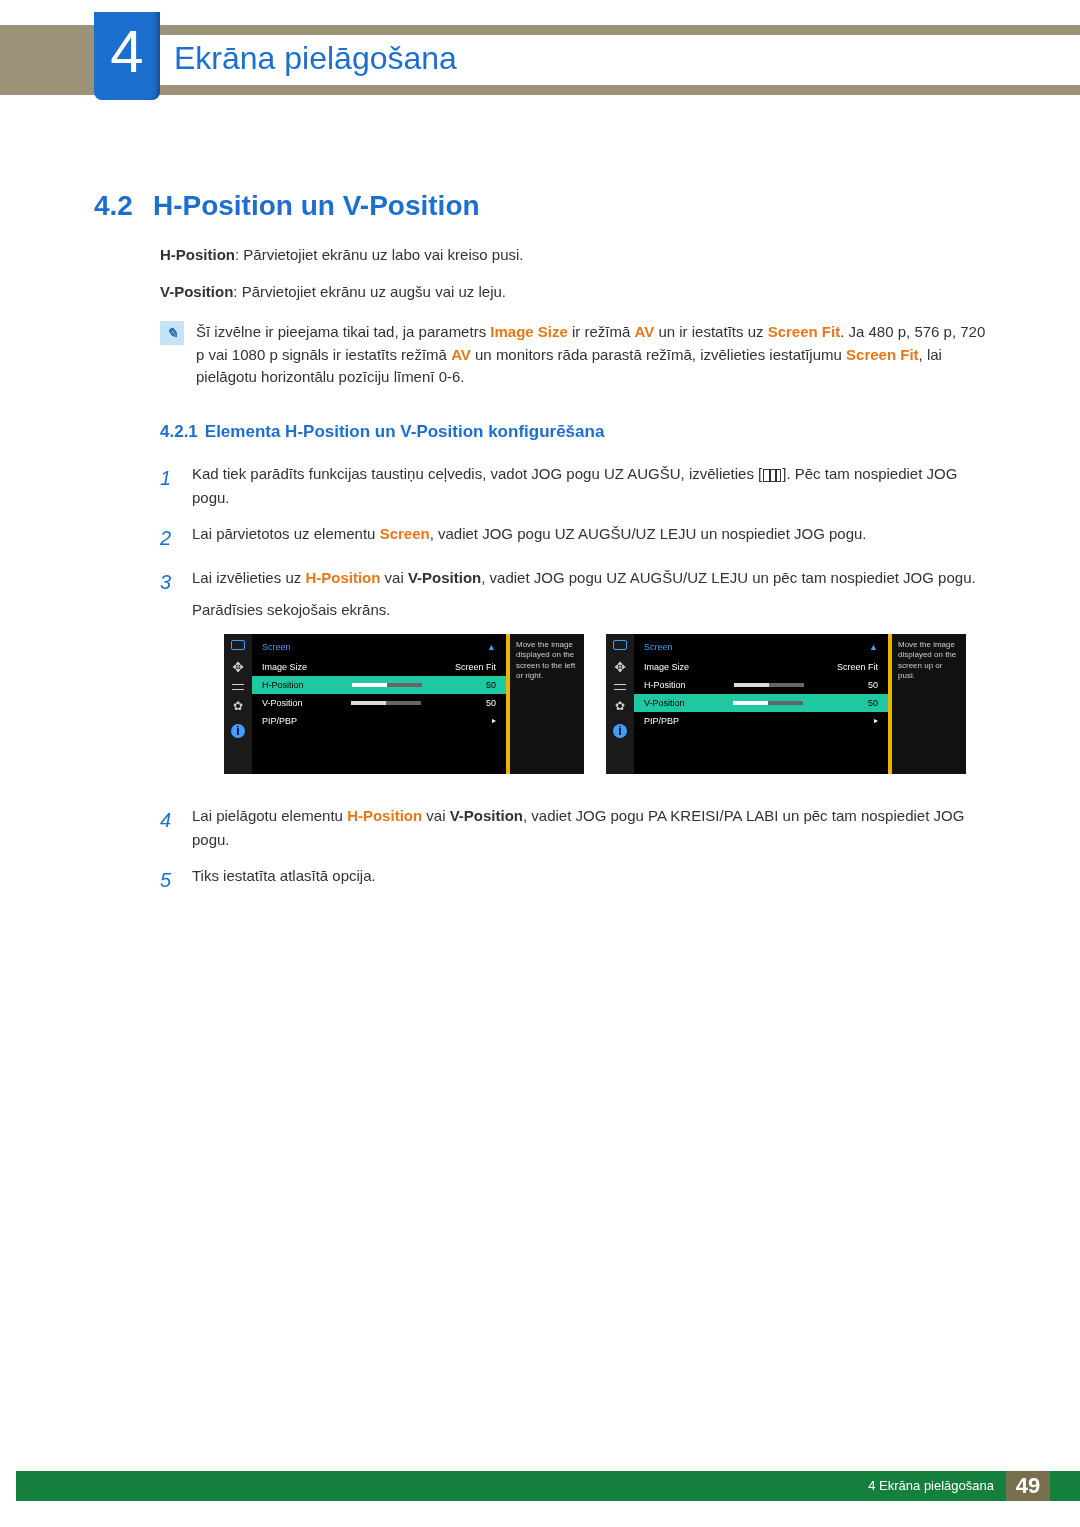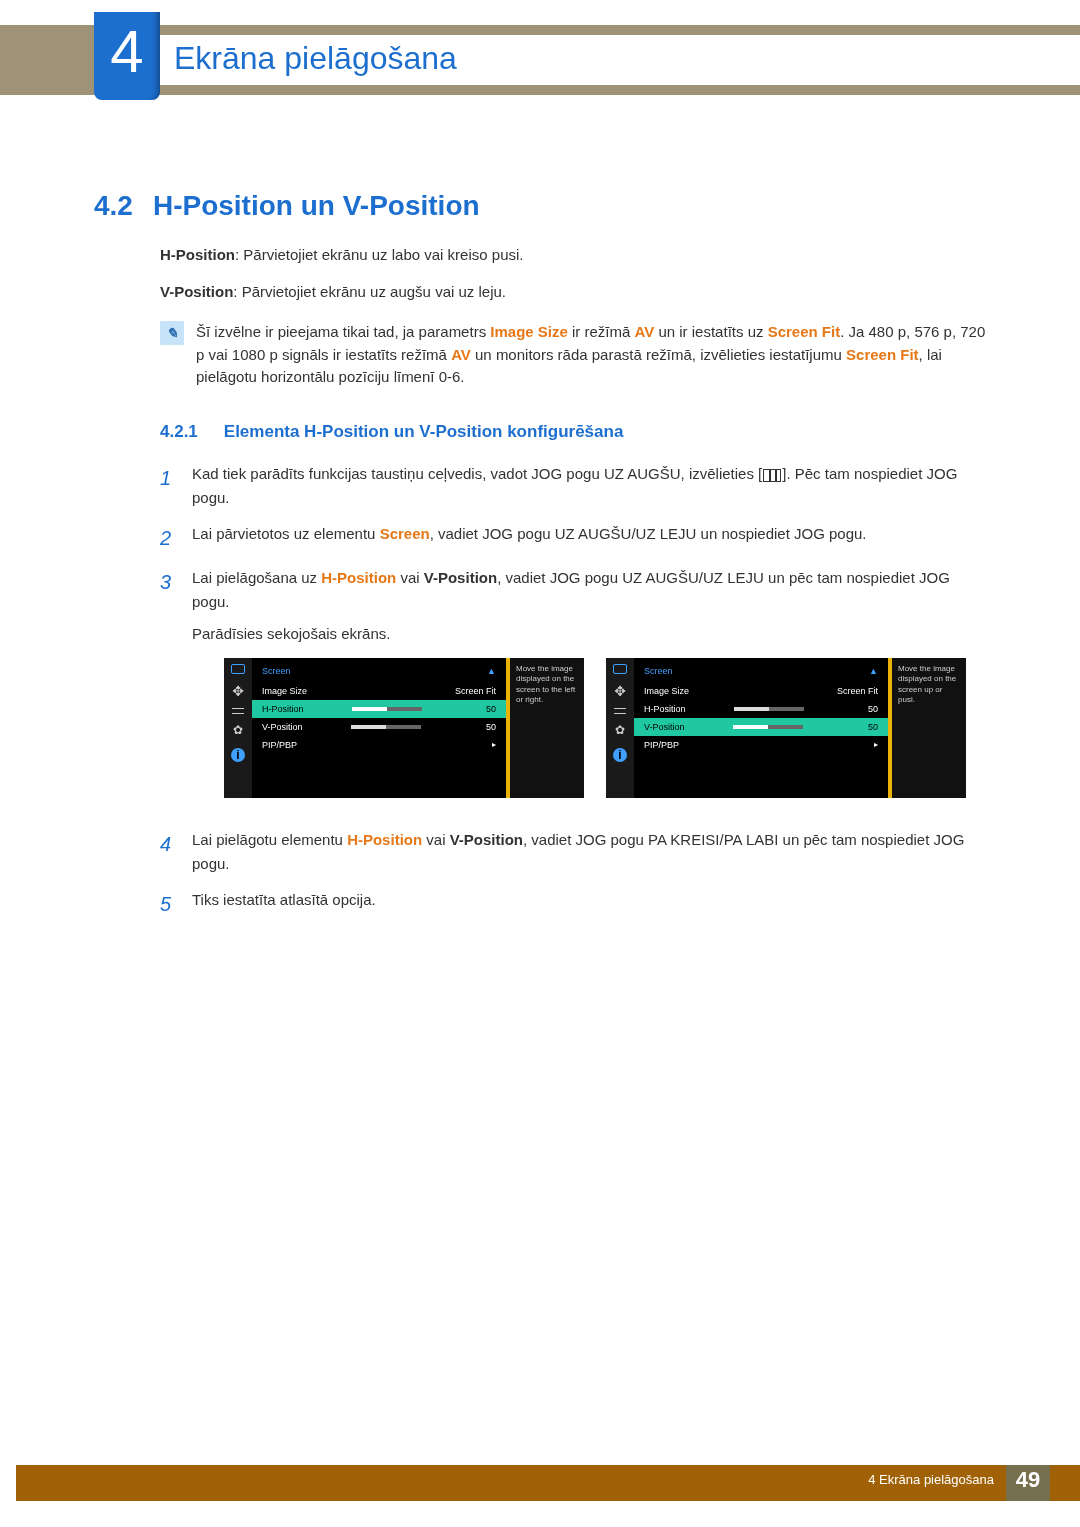--- a/index.html
+++ b/index.html
@@ -76,21 +76,21 @@
     color: #2a6db0;
     font-weight: bold;
     font-size: 14px;
   }
   .subheading {
     margin-top: 30px;
     color: #1d6fcf;
     font-size: 17px;
     font-weight: bold;
   }
-  .sub-num { margin-right: 26px; }
+  .sub-num { margin-right: 7px; }
   ol.steps {
     list-style: none;
     margin-top: 18px;
   }
   ol.steps > li {
     display: flex;
     gap: 14px;
     margin-bottom: 12px;
     font-size: 15px;
     line-height: 1.6;
@@ -192,22 +192,22 @@
     font-size: 8px;
     line-height: 1.3;
     color:#ccc;
     border-left:4px solid #eab308;
   }
 
   
   .footer {
     position: absolute;
     bottom: 26px; left: 16px; right: 0;
-    height: 36px;
-    background: #a16207;
+    height: 30px;
+    background: #15803d;
     display: flex;
     justify-content: flex-end;
     align-items: stretch;
   }
   .footer-text {
     color: #fff;
     font-size: 13px;
     padding: 7px 12px;
   }
   .footer-page {
@@ -263,21 +263,21 @@
     </li>
     <li>
       <span class="step-num">2</span>
       <div>
         <span>Lai pārvietotos uz elementu </span><span class="orange">Screen</span><span>, vadiet JOG pogu UZ AUGŠU/UZ LEJU un nospiediet JOG pogu.</span>
       </div>
     </li>
     <li>
       <span class="step-num">3</span>
       <div>
-        <span>Lai pielāgošana uz </span><span class="orange">H-Position</span><span> vai </span><span class="bold">V-Position</span><span>, vadiet JOG pogu UZ AUGŠU/UZ LEJU un pēc tam nospiediet JOG pogu.</span>
+        <span>Lai izvēlieties uz </span><span class="orange">H-Position</span><span> vai </span><span class="bold">V-Position</span><span>, vadiet JOG pogu UZ AUGŠU/UZ LEJU un pēc tam nospiediet JOG pogu.</span>
         <div style="margin-top:8px">Parādīsies sekojošais ekrāns.</div>
 
         <div class="osd-row">
 
           <div class="osd">
             <div class="osd-side">
               <span class="ico monitor"></span>
               <span class="ico arrows">✥</span>
               <span class="ico list"></span>
               <span class="ico gear">✿</span>

